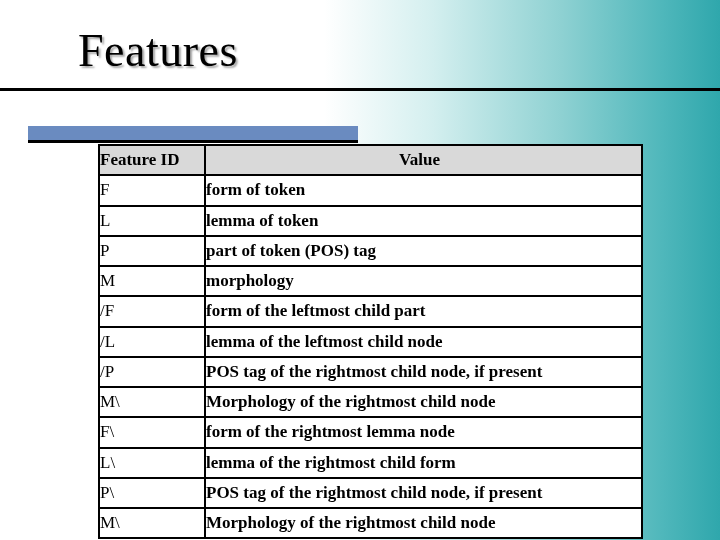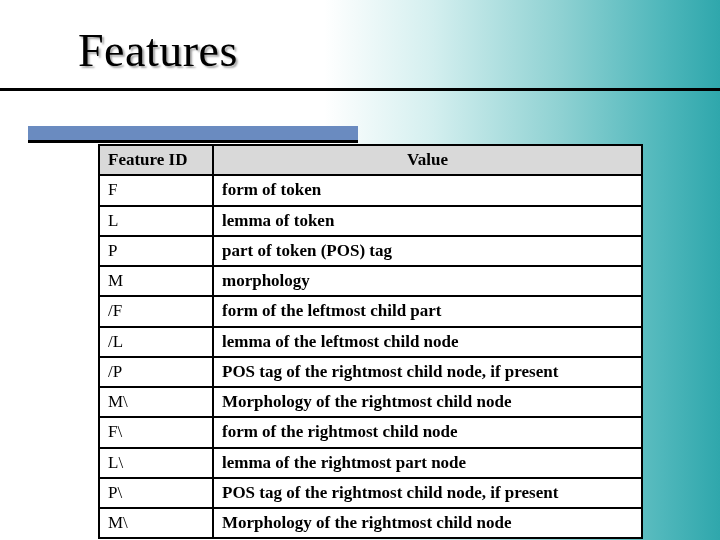--- a/index.html
+++ b/index.html
@@ -70,21 +70,21 @@
     background: transparent;
   }
   table.feat {
     border-collapse: collapse;
     width: 100%;
     background: #fff;
     table-layout: fixed;
   }
   table.feat th, table.feat td {
     border: 2px solid #000;
-    padding: 3px 8px 4px 8px;
+    padding: 3px 8px 4px 0;
     font-size: 17px;
     line-height: 1.25;
     font-family: "Times New Roman", Times, serif;
     color: #000;
     vertical-align: middle;
     height: 21px;
   }
   table.feat th {
     background: #d9d9d9;
     font-weight: 700;
@@ -149,25 +149,25 @@
           <tr>
             <td class="col-id">/P</td>
             <td class="col-val">POS tag of the rightmost child node, if present</td>
           </tr>
           <tr>
             <td class="col-id">M\</td>
             <td class="col-val">Morphology of the rightmost child node</td>
           </tr>
           <tr>
             <td class="col-id">F\</td>
-            <td class="col-val">form of the rightmost child node</td>
+            <td class="col-val">form of the rightmost lemma node</td>
           </tr>
           <tr>
             <td class="col-id">L\</td>
-            <td class="col-val">lemma of the rightmost part node</td>
+            <td class="col-val">lemma of the rightmost child form</td>
           </tr>
           <tr>
             <td class="col-id">P\</td>
             <td class="col-val">POS tag of the rightmost child node, if present</td>
           </tr>
           <tr>
             <td class="col-id">M\</td>
             <td class="col-val">Morphology of the rightmost child node</td>
           </tr>
         </tbody>

